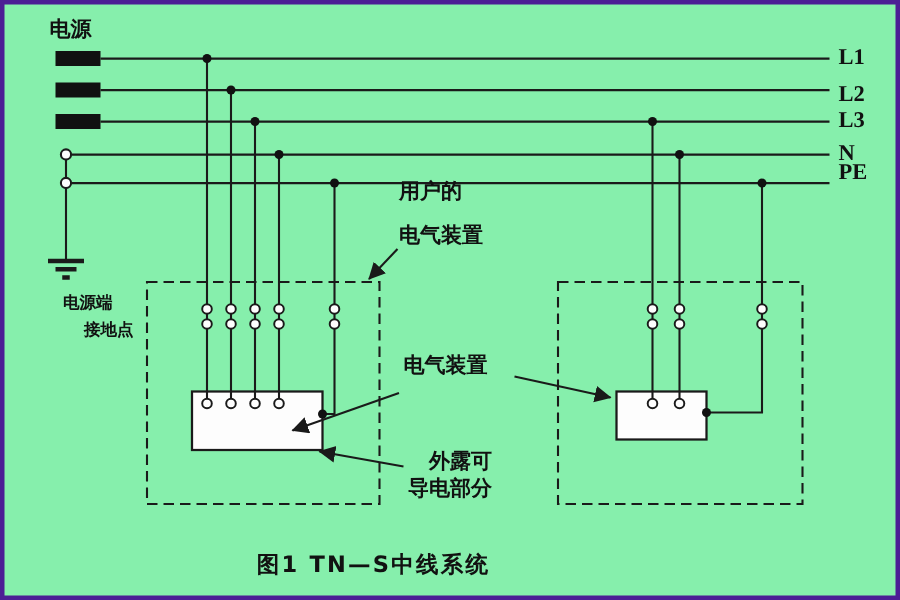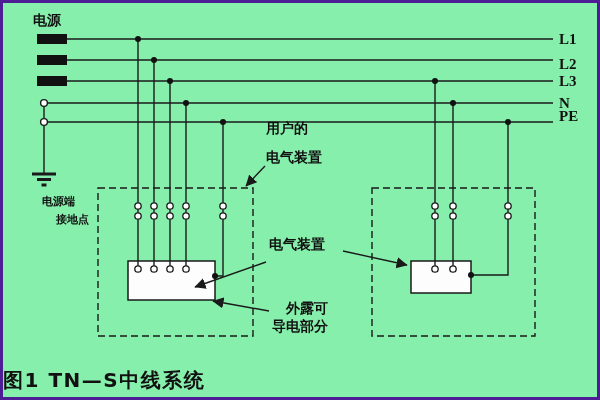--- a/index.html
+++ b/index.html
@@ -6,21 +6,21 @@
   .stage{
     position:relative;width:600px;height:400px;background:#86efac;
     font-family:"DejaVu Sans","Liberation Sans",sans-serif;color:#111;
     overflow:hidden;border:3px solid #4c1d95;box-sizing:border-box;
   }
   .stage svg{position:absolute;left:0;top:0;}
   .lbl{position:absolute;font-weight:bold;white-space:nowrap;}
   .zh{font-size:14px;line-height:18px;}
   .zh-small{font-size:11px;line-height:17px;padding-left:24px;}
   .bus{font-family:Liberation Serif, serif;font-size:15px;transform:translateY(-50%);}
-  .caption{left:0;width:492px;text-align:left;font-size:20px;letter-spacing:1.5px;}
+  .caption{left:0;width:492px;text-align:center;font-size:15px;letter-spacing:1.5px;}
 </style>
 </head>
 <body>
 
 <div class="stage">
 
   <svg width="600" height="400" viewBox="0 0 600 400">
     <defs>
       <marker id="arr" markerWidth="9" markerHeight="9" refX="7.5" refY="4" orient="auto">
         <path d="M0,0 L8,4 L0,8 Z" fill="#1a1a1a"></path>

